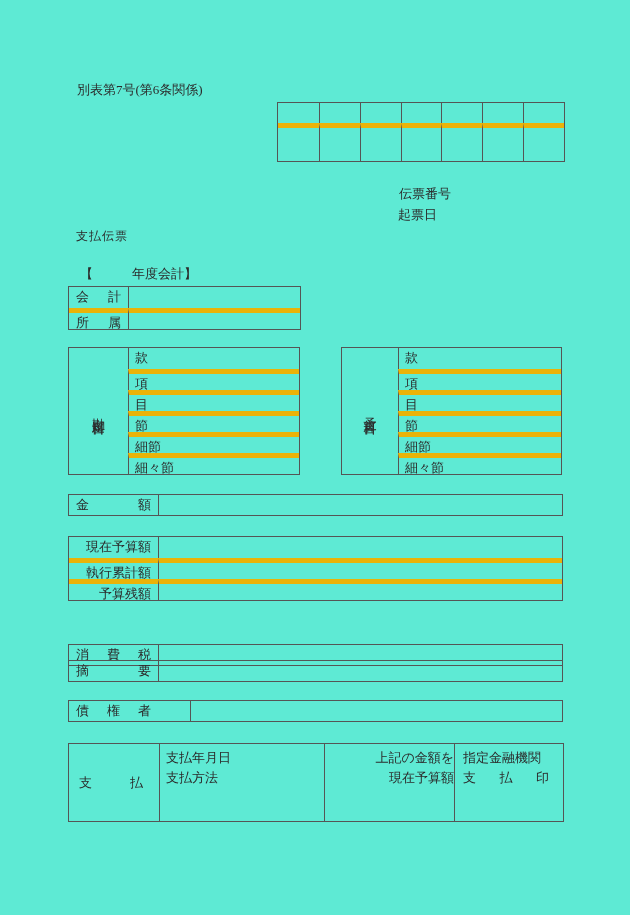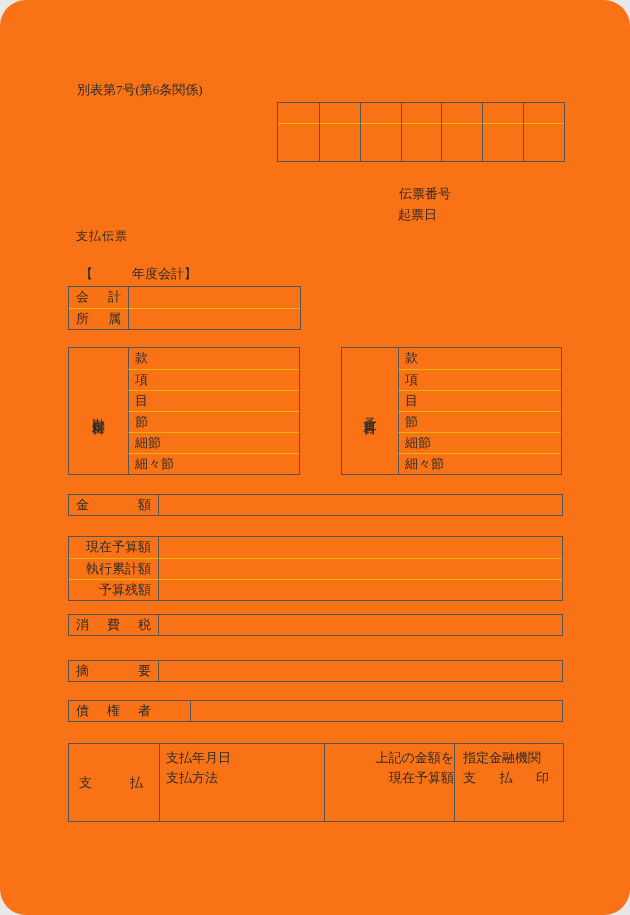--- a/index.html
+++ b/index.html
@@ -3,43 +3,42 @@
 <meta charset="utf-8">
 <style>
   html,body { margin:0; padding:0; }
   body {
     font-family: "Liberation Serif", "DejaVu Serif", serif;
     background:#e8e8e8;
   }
   .page {
     position:relative;
     width:630px; height:915px;
-    background:#f97316;
+    background:#5eead4;
     color:#2b2b2b;
     font-size:13px;
     margin:0 auto;
     overflow:hidden;
-    border-radius:26px;
   }
   .txt { position:absolute; white-space:pre; line-height:1.25; }
   .title {
     position:absolute; left:76px; top:228px;
     font-size:12px; font-weight:normal; margin:0;
     letter-spacing:1px;
   }
   .tbl {
     position:absolute;
     display:grid;
     box-sizing:border-box;
     border:1px solid #555;
     background:transparent;
   }
   .cell { box-sizing:border-box; overflow:hidden; }
   .bl { border-left:1px solid #555; }
-  .bt { border-top:1px solid #eab308; }
+  .bt { border-top:5px solid #eab308; }
   .labelcell { padding:0 7px; line-height:20px; }
   .jlabel { text-align:justify; text-align-last:justify; }
   .center { text-align:right; }
   .rowlabel { padding-left:6px; line-height:20px; }
   .vtitlecell { display:flex; align-items:center; justify-content:center; }
   .vtext {
     writing-mode:vertical-rl; text-orientation:upright;
     letter-spacing:2px; line-height:1;
   }
   
@@ -52,21 +51,21 @@
   .acct-cat { left:68px; top:347px; width:232px;
     grid-template-columns:59px 1fr; grid-auto-rows:21px; }
   .bud-cat { left:341px; top:347px; width:221px;
     grid-template-columns:56px 1fr; grid-auto-rows:21px; }
   
   .row-tbl { width:495px; left:68px;
     grid-template-columns:89px 1fr; grid-auto-rows:20px; }
   .amount-tbl { top:494px; }
   .budget-tbl { left:68px; top:536px; width:495px;
     grid-template-columns:89px 1fr; grid-auto-rows:21px; }
-  .tax-tbl { top:614px; }
+  .tax-tbl { top:644px; }
   .remarks-tbl { top:660px; }
   .creditor-tbl { top:700px;gap:32px; }
   
   .pay-tbl { left:68px; top:743px; width:496px; height:79px;
     grid-template-columns:90px 165px 130px 1fr; }
   .pay-col1 { display:flex; align-items:center; }
   .pay-col1 span { display:block; width:100%; padding:0 16px 0 10px; }
   .pay-line { line-height:20px; }
   .pad-top { padding-top:4px; }
   .pad-l6 { padding-left:6px; }

